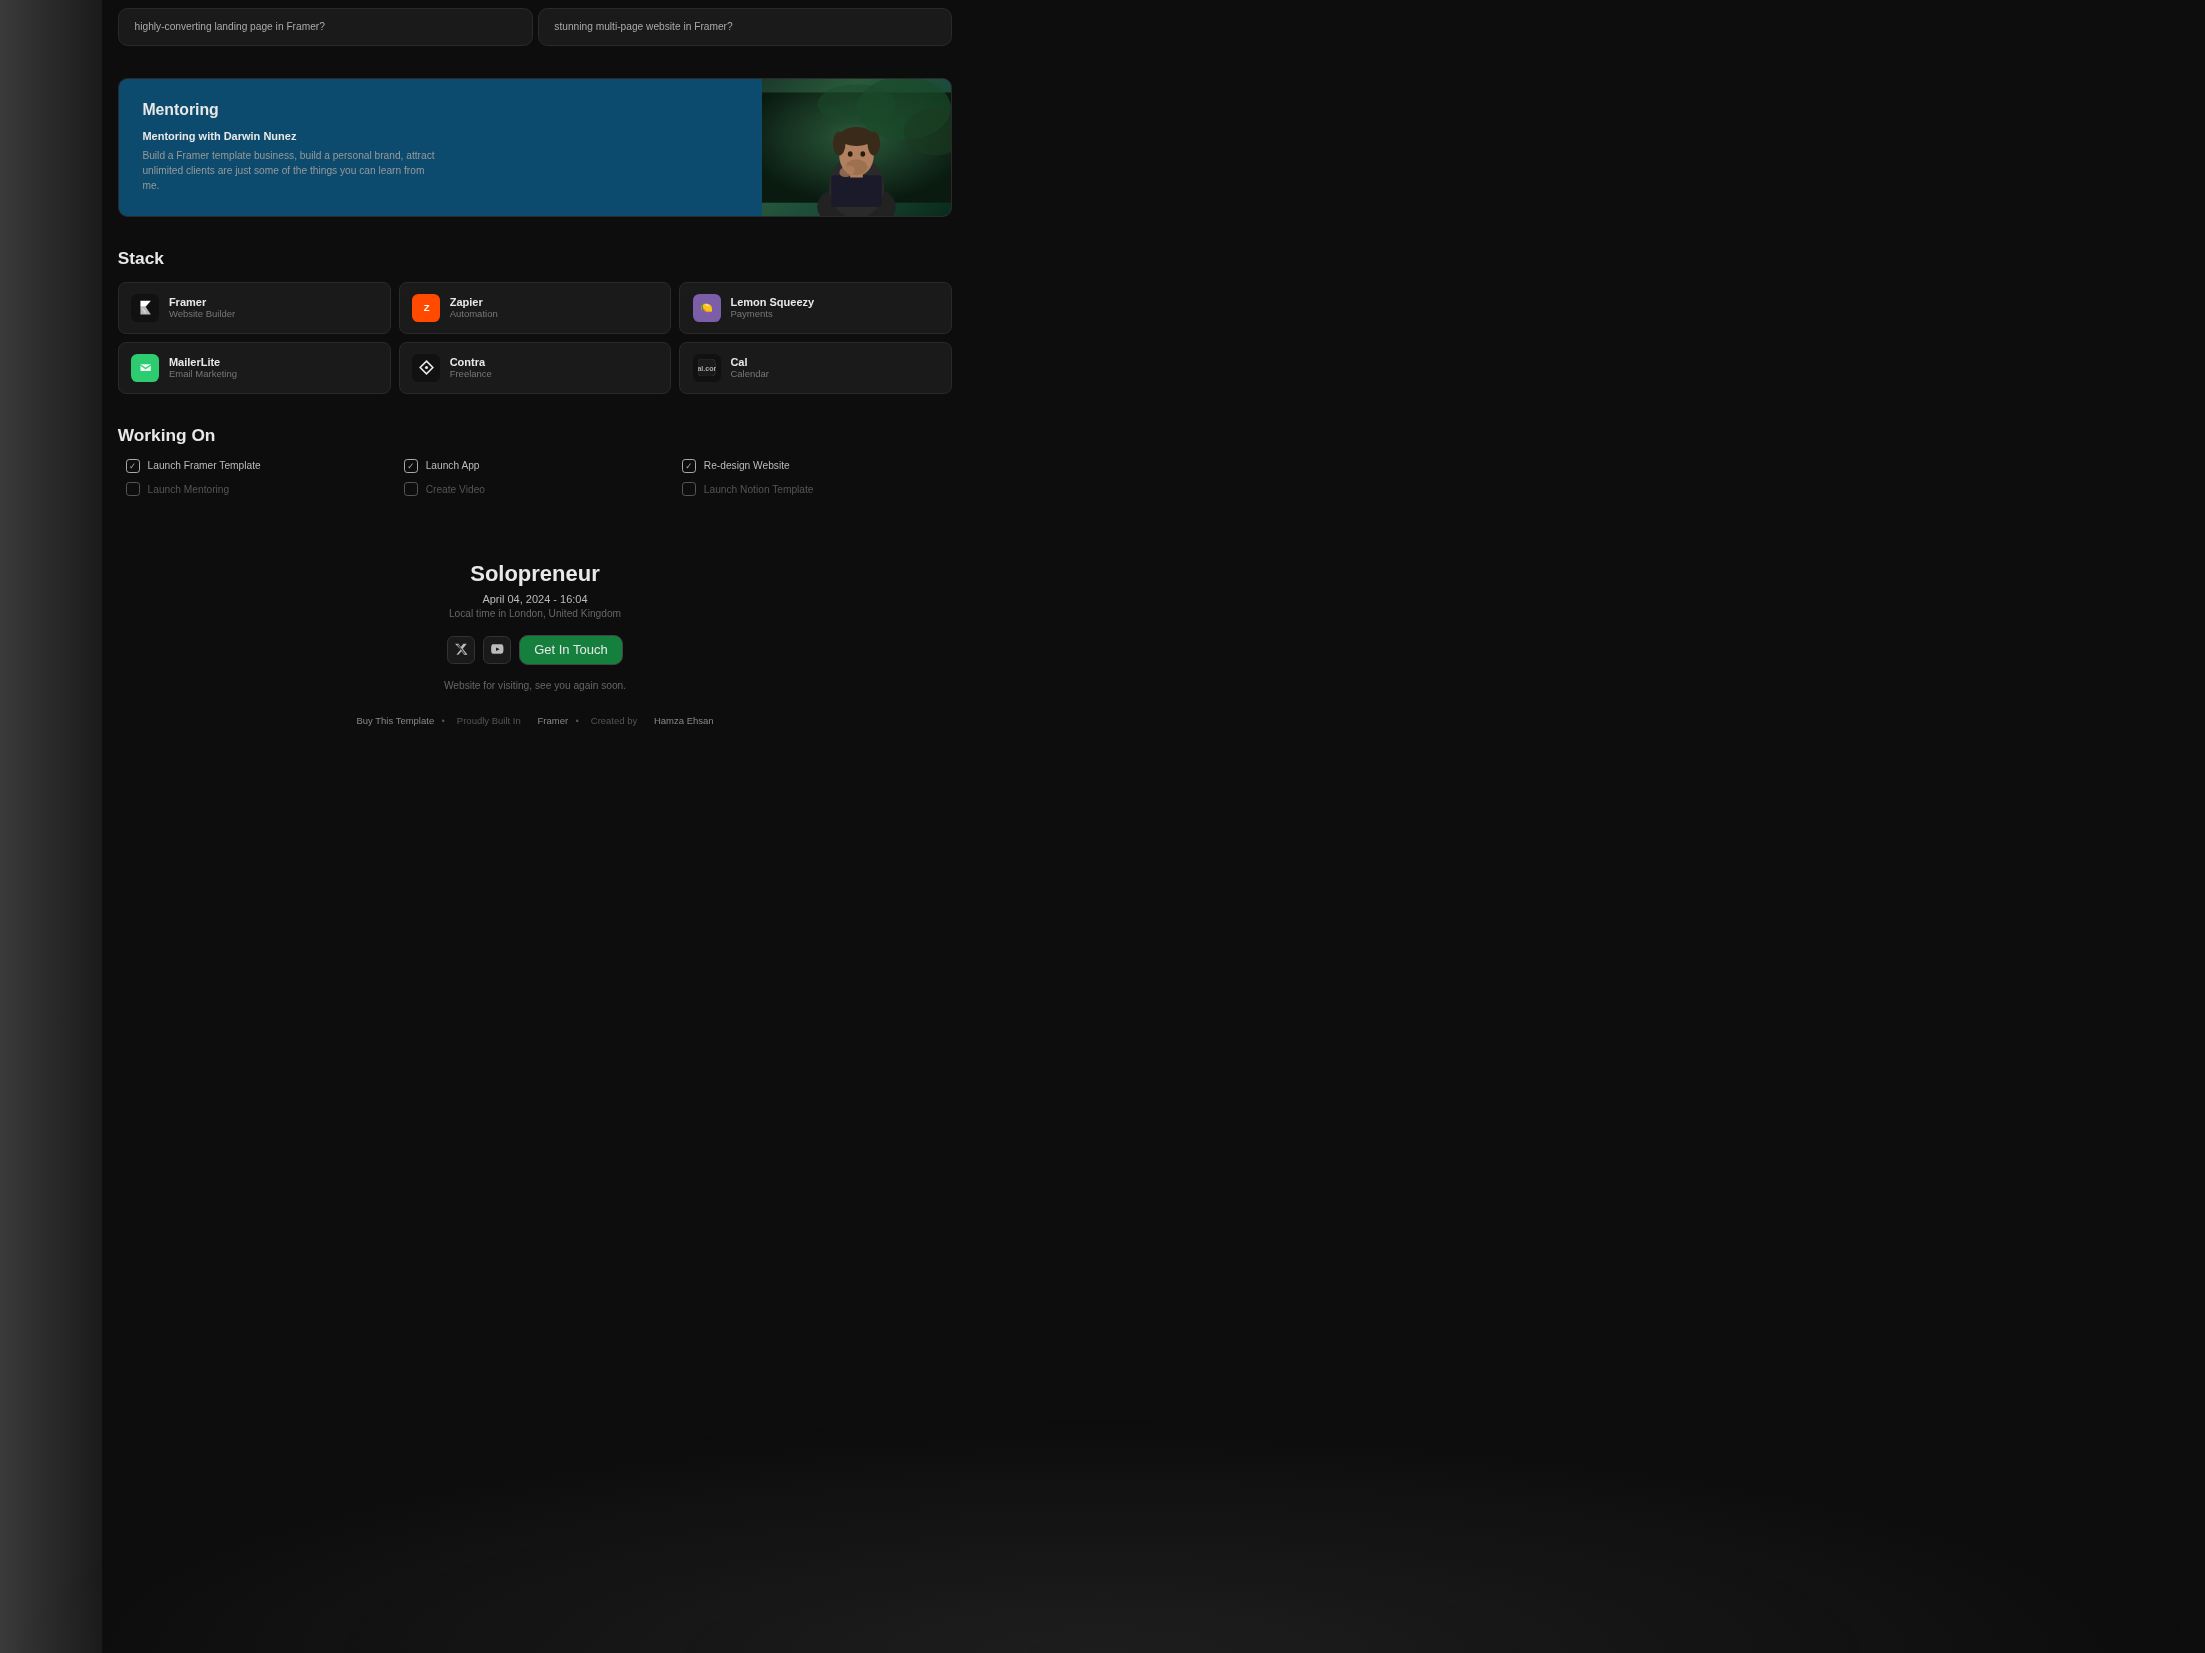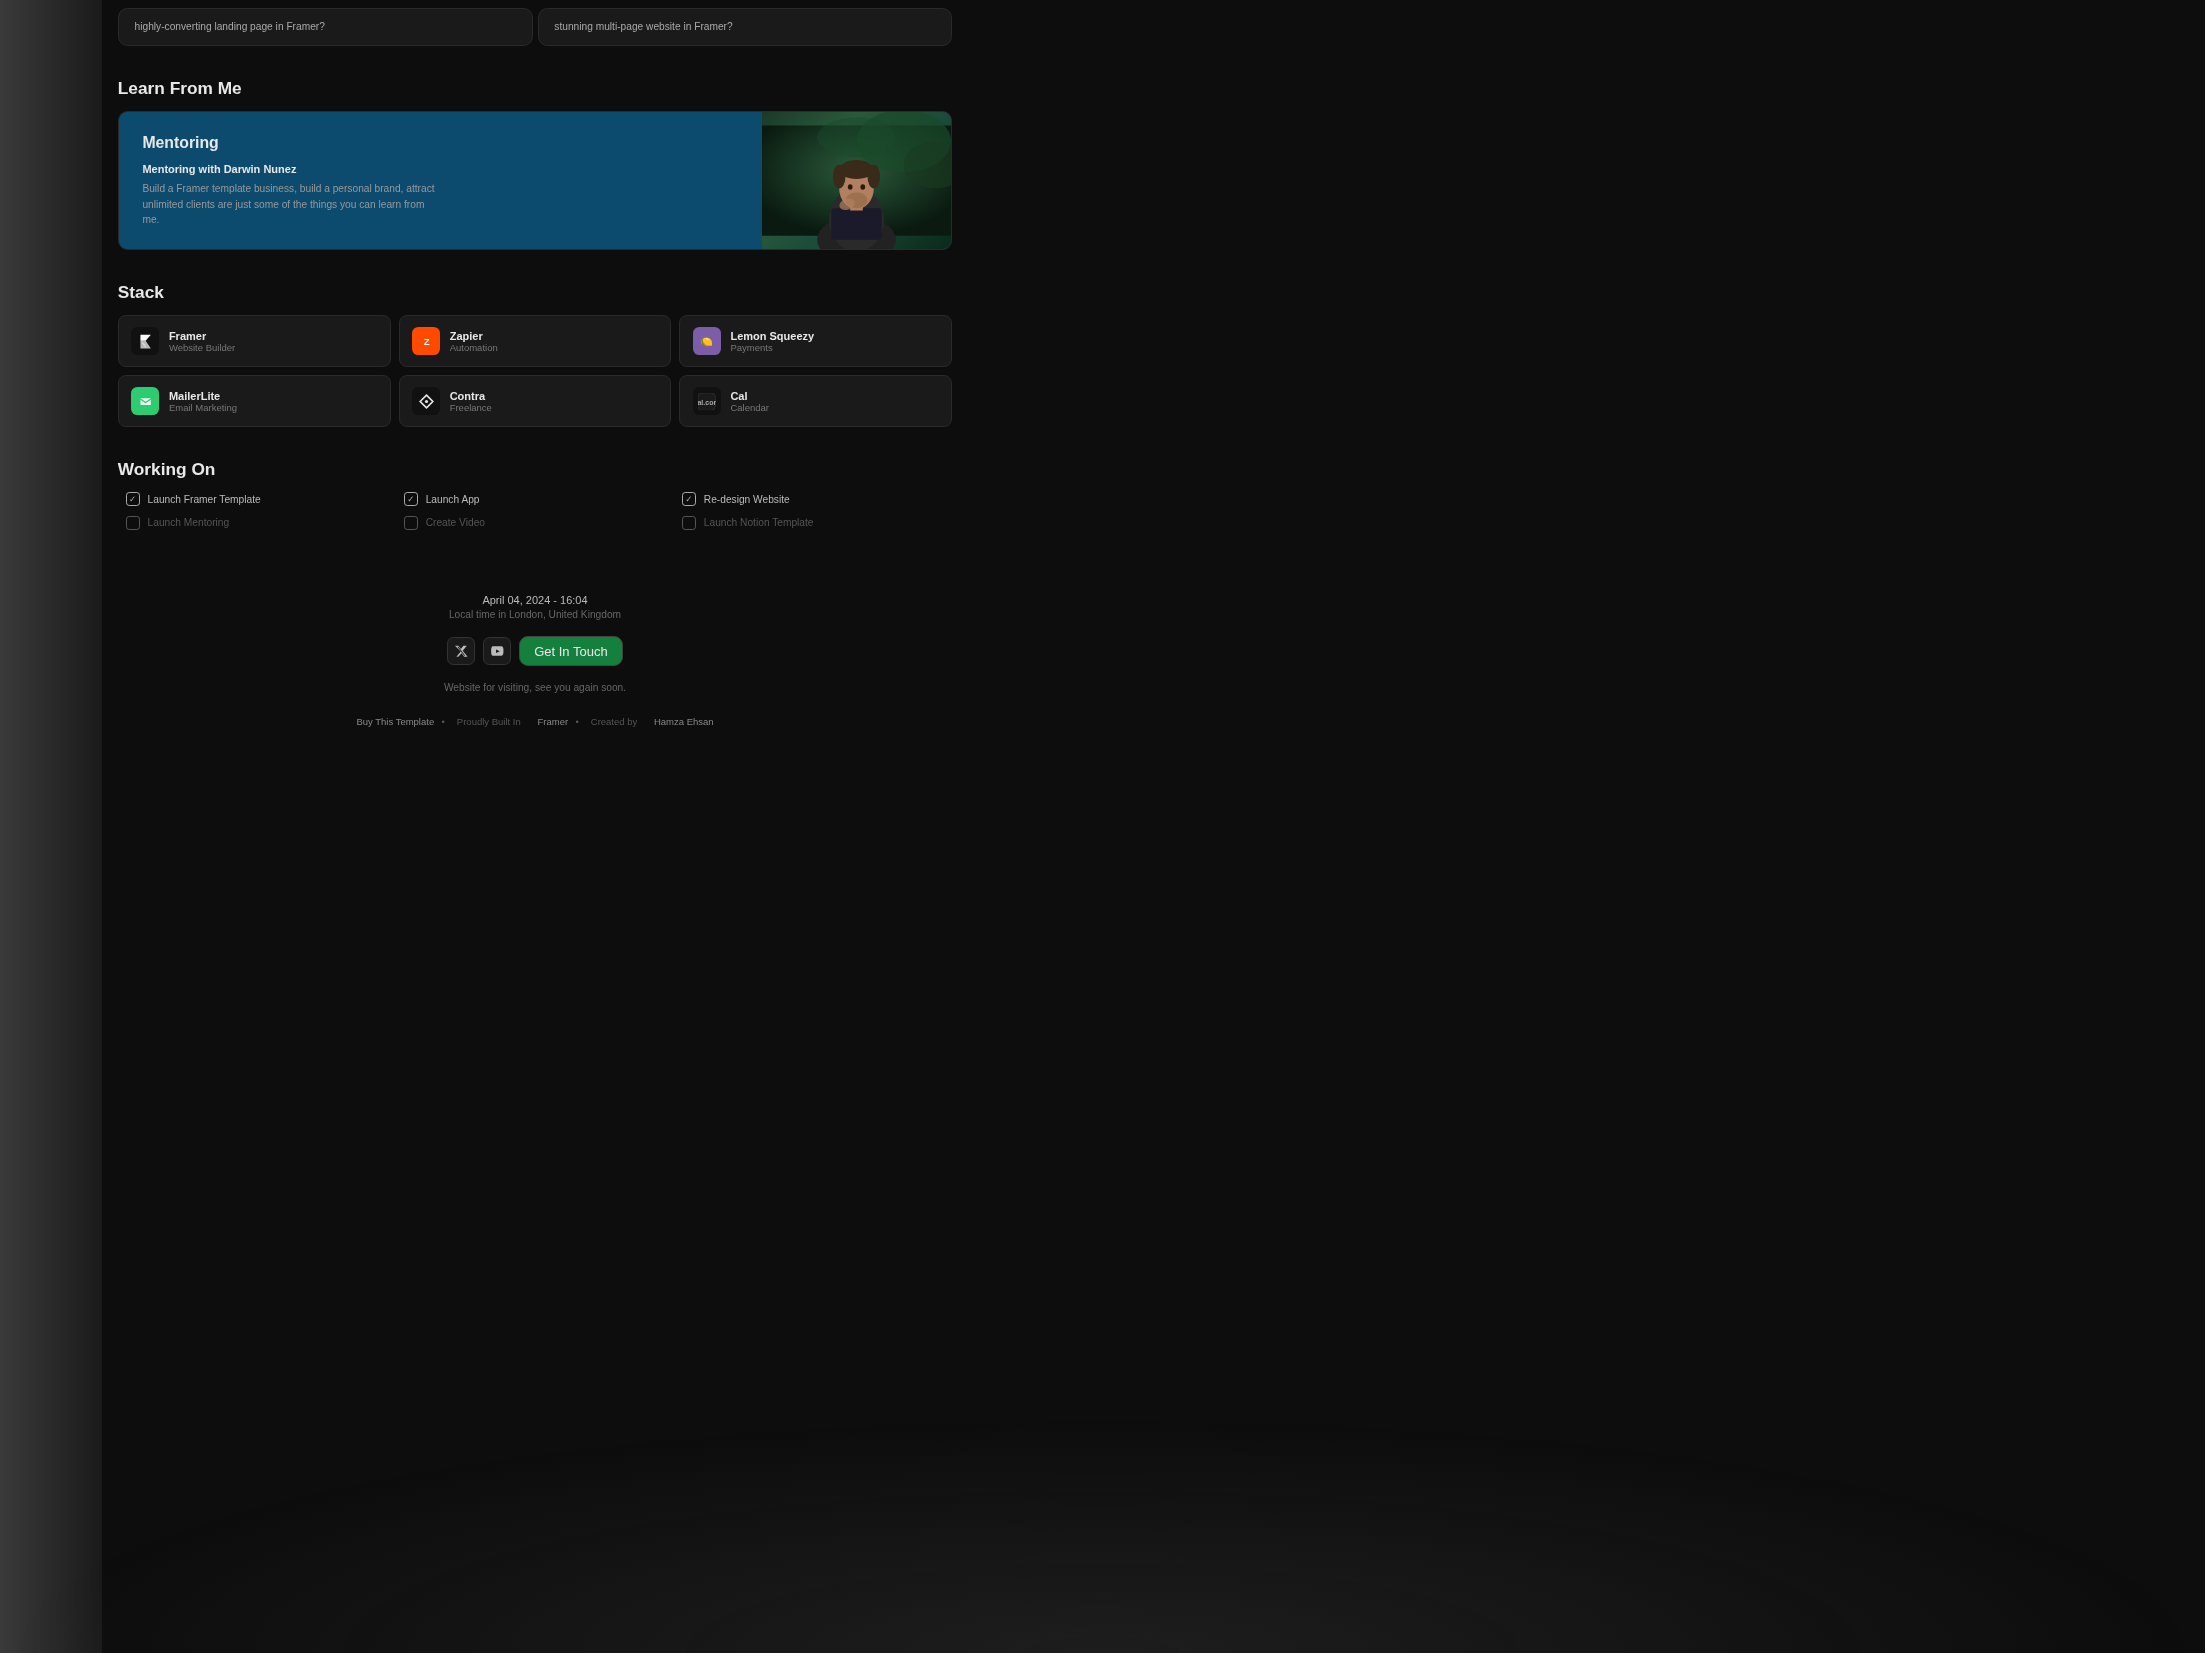--- a/index.html
+++ b/index.html
@@ -305,21 +305,20 @@
     <div class="top-cards">
       <div class="top-card">
         <span>highly-converting landing page in Framer?</span>
       </div>
       <div class="top-card">
         <span>stunning multi-page website in Framer?</span>
       </div>
     </div>
 
     <div class="learn-section">
-      <h2 class="section-title">Learn From Me</h2>
       <div class="mentoring-card">
         <div class="mentoring-text">
           <div class="mentoring-title">Mentoring</div>
           <div class="mentoring-subtitle">Mentoring with Darwin Nunez</div>
           <div class="mentoring-desc">Build a Framer template business, build a personal brand, attract unlimited clients are just some of the things you can learn from me.</div>
         </div>
         <div class="mentoring-image">
           <svg viewBox="0 0 240 140" xmlns="http://www.w3.org/2000/svg" style="width:100%;height:100%;">
             <defs>
               <radialGradient id="bgGrad" cx="50%" cy="40%" r="60%">
@@ -479,20 +478,21 @@
           <div class="working-item">
             <div class="check-icon"></div>
             <span class="working-label-pending">Launch Notion Template</span>
           </div>
         </div>
 
       </div>
     </div>
 
     <div class="footer-section">
+      <div class="footer-name">Solopreneur</div>
       <div class="footer-date">April 04, 2024 - 16:04</div>
       <div class="footer-location">Local time in London, United Kingdom</div>
 
       <div class="footer-socials">
         <div class="social-btn">
           <svg width="12.6" height="12.6" viewBox="0 0 16 16" xmlns="http://www.w3.org/2000/svg">
             <path d="M12.6 1h2.4L9.8 7.4 16 15h-4.3l-3.4-4.4L4.2 15H1.8l5.5-6.8L0 1h4.4l3.1 4 3.1-4zM11.7 13.5h1.3L4.4 2.3H3L11.7 13.5z" fill="#bbb"></path>
           </svg>
         </div>
         <div class="social-btn">

